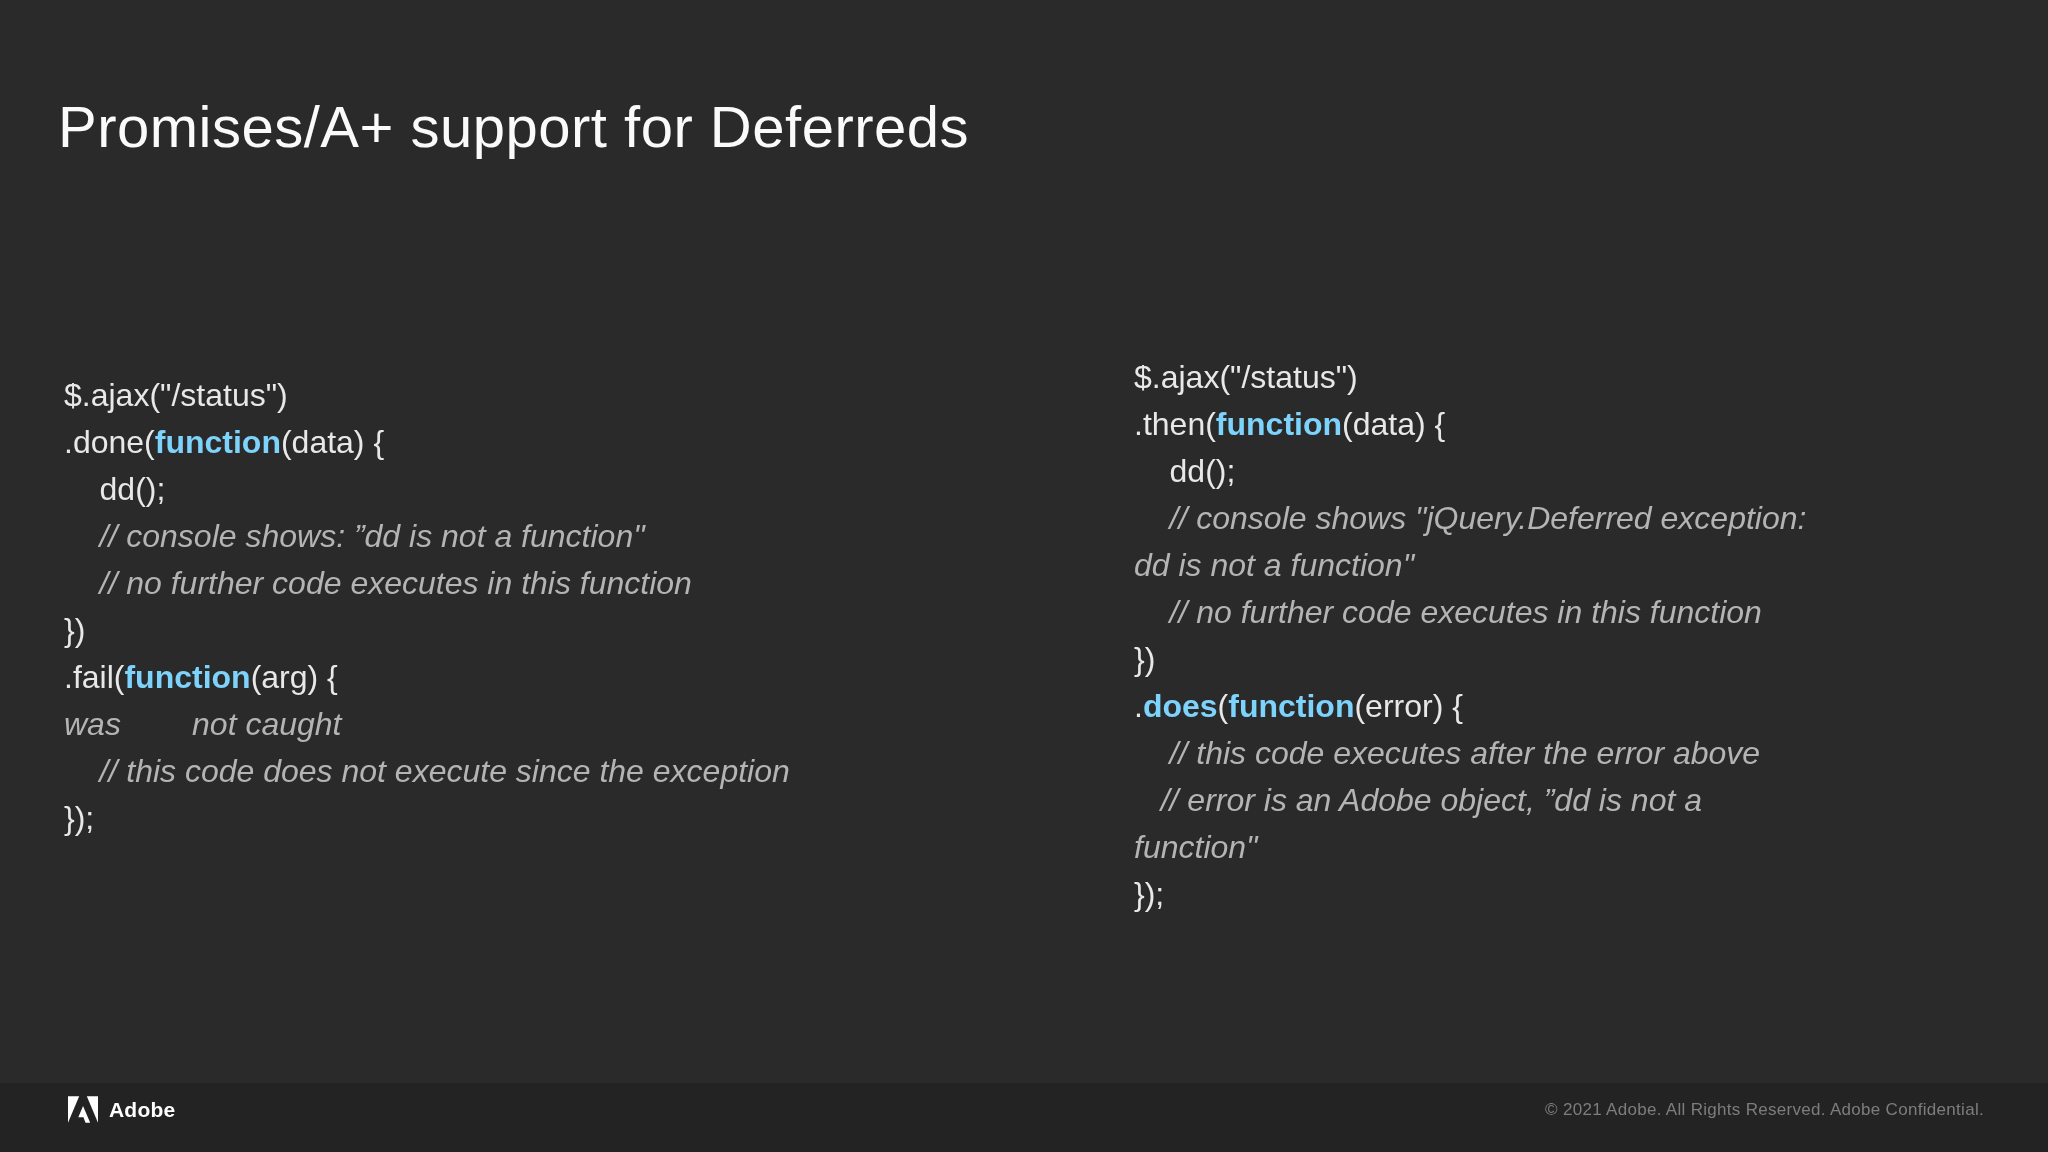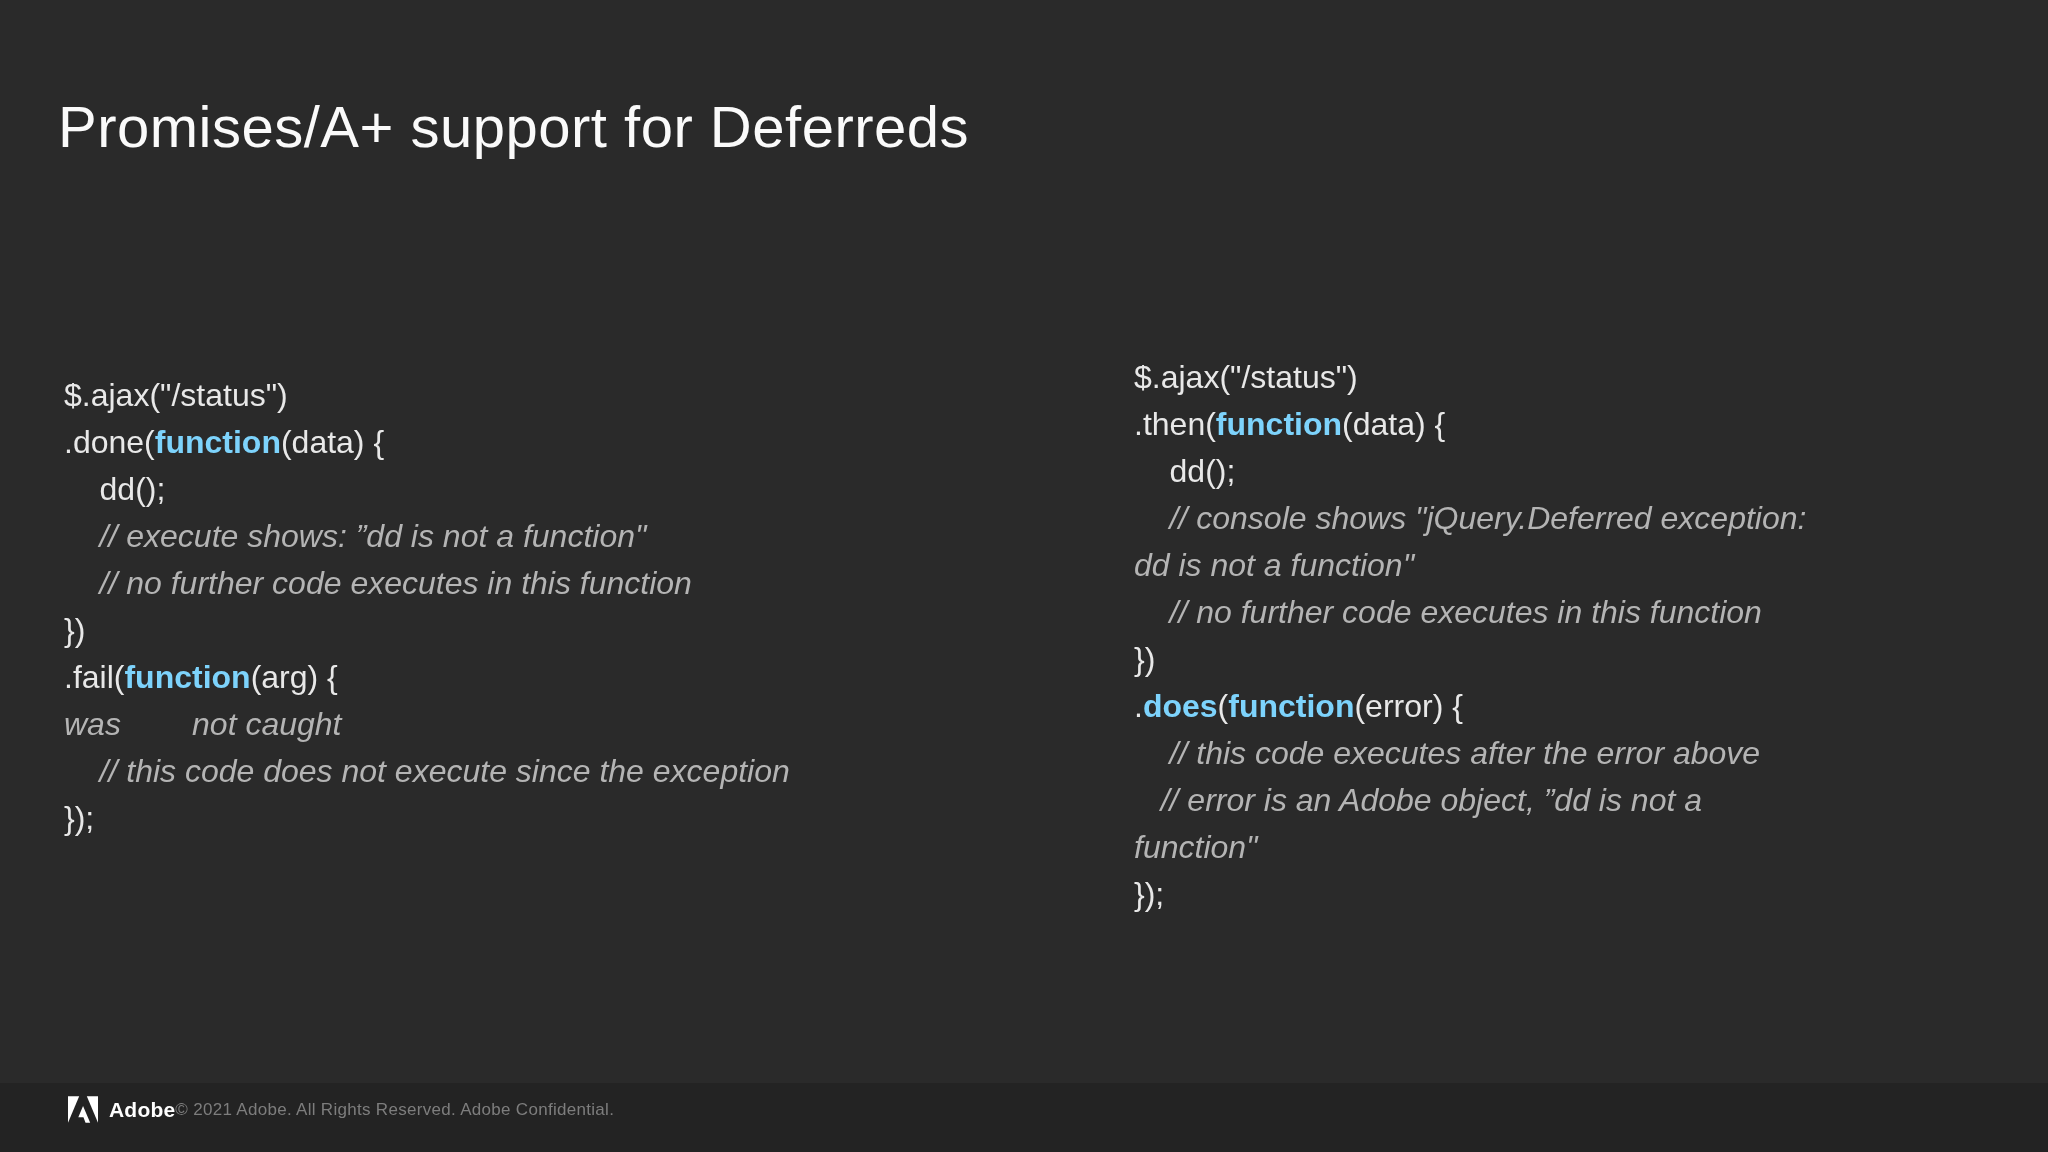--- a/index.html
+++ b/index.html
@@ -49,21 +49,21 @@
   .code-line span.bold    { color: #7dd3fc; font-weight: 700; }
   .code-line span.comment { color: var(--comment); font-style: italic; }
 
   .footer {
     position: absolute;
     left: 0; bottom: 0;
     width: 2048px; height: 69px;
     background: var(--footer-background);
     display: flex;
     align-items: center;
-    justify-content: flex-start;
+    justify-content: space-between;
     padding: 0 64px 16px 68px;
   }
   .brand {
     display: flex;
     align-items: center;
     gap: 11px;
   }
   .logo-icon { width: 30px; height: 27px; display: inline-block; }
   .logo-icon svg { width: 100%; height: 100%; display: block; }
   .brand-name {
@@ -82,21 +82,21 @@
 <body>
 
 <div class="slide">
 
   <h1 class="title">Promises/A+ support for Deferreds</h1>
 
   <div class="code code-left">
       <div class="code-line"><span class="plain">$.ajax("/status")</span></div>
       <div class="code-line"><span class="plain">.done(</span><span class="bold">function</span><span class="plain">(data) {</span></div>
       <div class="code-line"><span class="plain">    dd();</span></div>
-      <div class="code-line"><span class="comment">    // execute shows: ”dd is not a function"</span></div>
+      <div class="code-line"><span class="comment">    // console shows: ”dd is not a function"</span></div>
       <div class="code-line"><span class="comment">    // no further code executes in this function</span></div>
       <div class="code-line"><span class="plain">})</span></div>
       <div class="code-line"><span class="plain">.fail(</span><span class="bold">function</span><span class="plain">(arg) {</span></div>
       <div class="code-line"><span class="comment">was        not caught</span></div>
       <div class="code-line"><span class="comment">    // this code does not execute since the exception</span></div>
       <div class="code-line"><span class="plain">});</span></div>
     </div>
 
   <div class="code code-right">
       <div class="code-line"><span class="plain">$.ajax("/status")</span></div>

